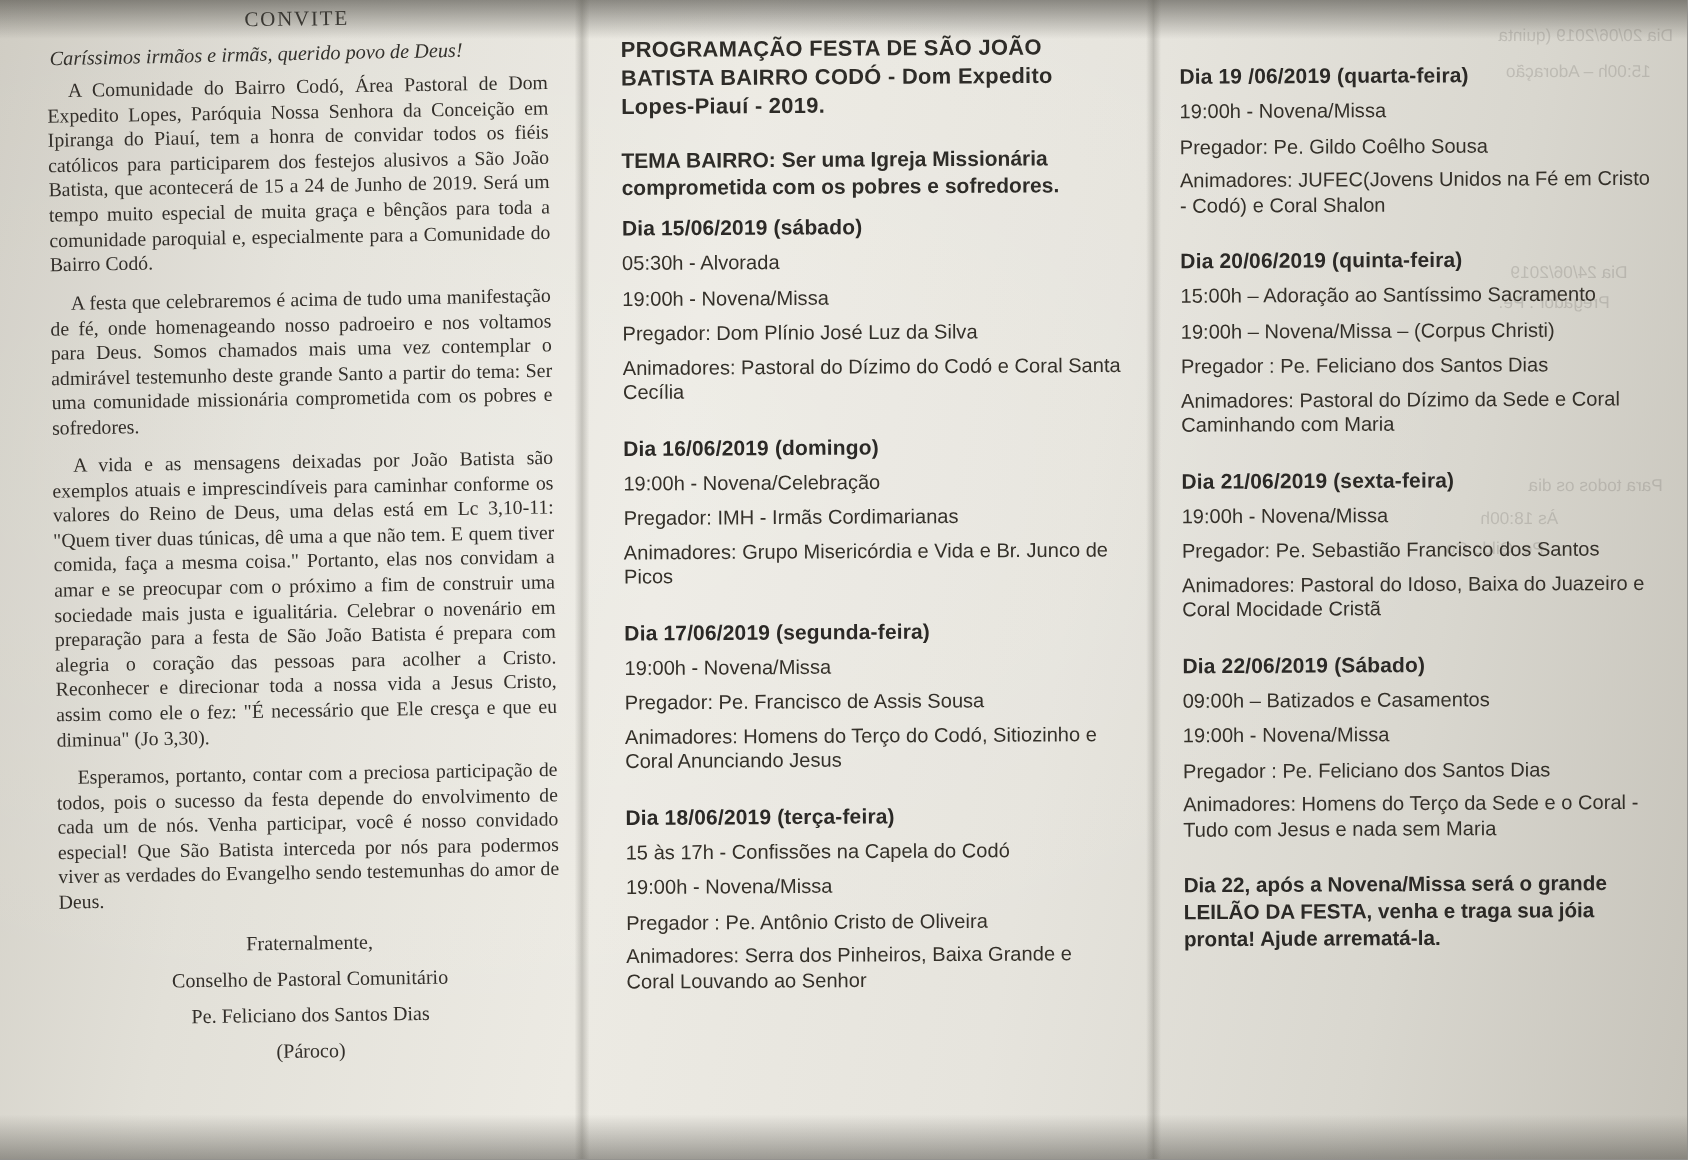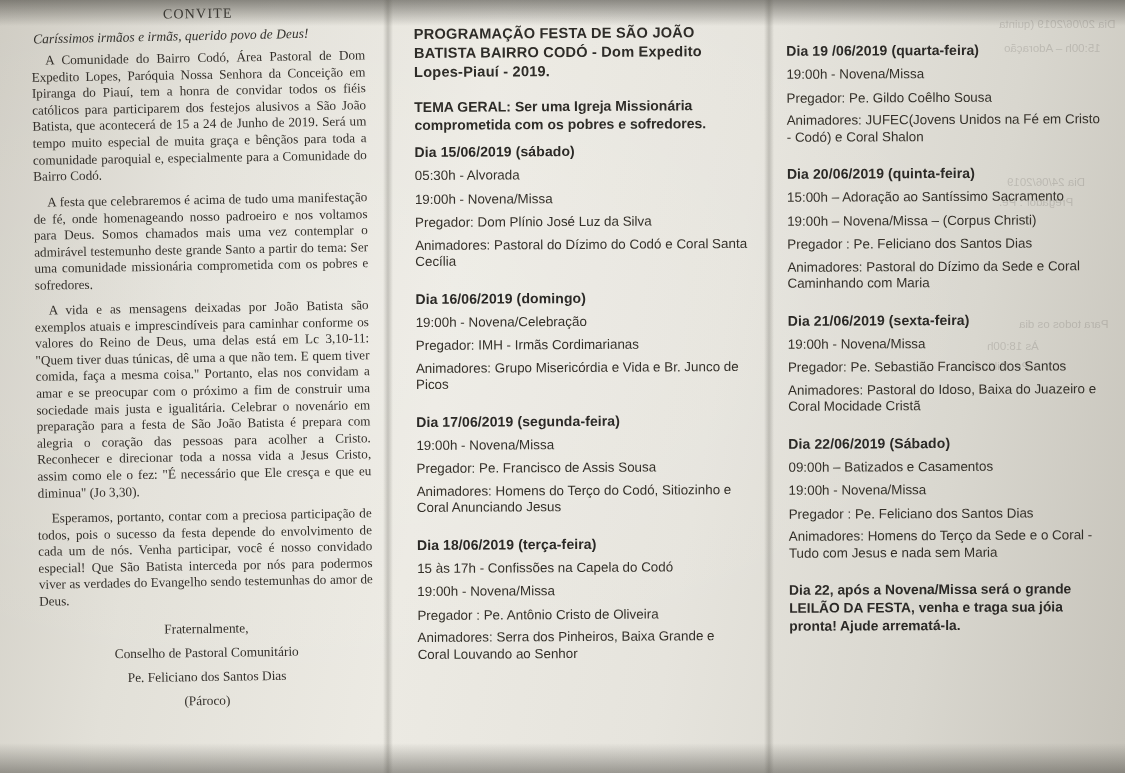--- a/index.html
+++ b/index.html
@@ -175,21 +175,21 @@
       <div>Conselho de Pastoral Comunitário</div>
       <div>Pe. Feliciano dos Santos Dias</div>
       <div>(Pároco)</div>
     </div>
   </div>
 
   <div class="panel" id="panel-mid">
     <div class="prog-head">PROGRAMAÇÃO FESTA DE SÃO JOÃO BATISTA BAIRRO CODÓ - Dom Expedito Lopes-Piauí - 2019.</div>
 
     <div class="tema">
-      <span>TEMA GERAL:</span>
+      <span>TEMA BAIRRO:</span>
       <span>Ser uma Igreja Missionária comprometida com os pobres e sofredores.</span>
     </div>
 
     <div class="day-block">
       <div class="day-title">Dia 15/06/2019 (sábado)</div>
       <div class="day-line">05:30h - Alvorada</div>
       <div class="day-line">19:00h - Novena/Missa</div>
       <div class="day-line">Pregador: Dom Plínio José Luz da Silva</div>
       <div class="day-line wrap">Animadores: Pastoral do Dízimo do Codó e Coral Santa Cecília</div>
     </div>

